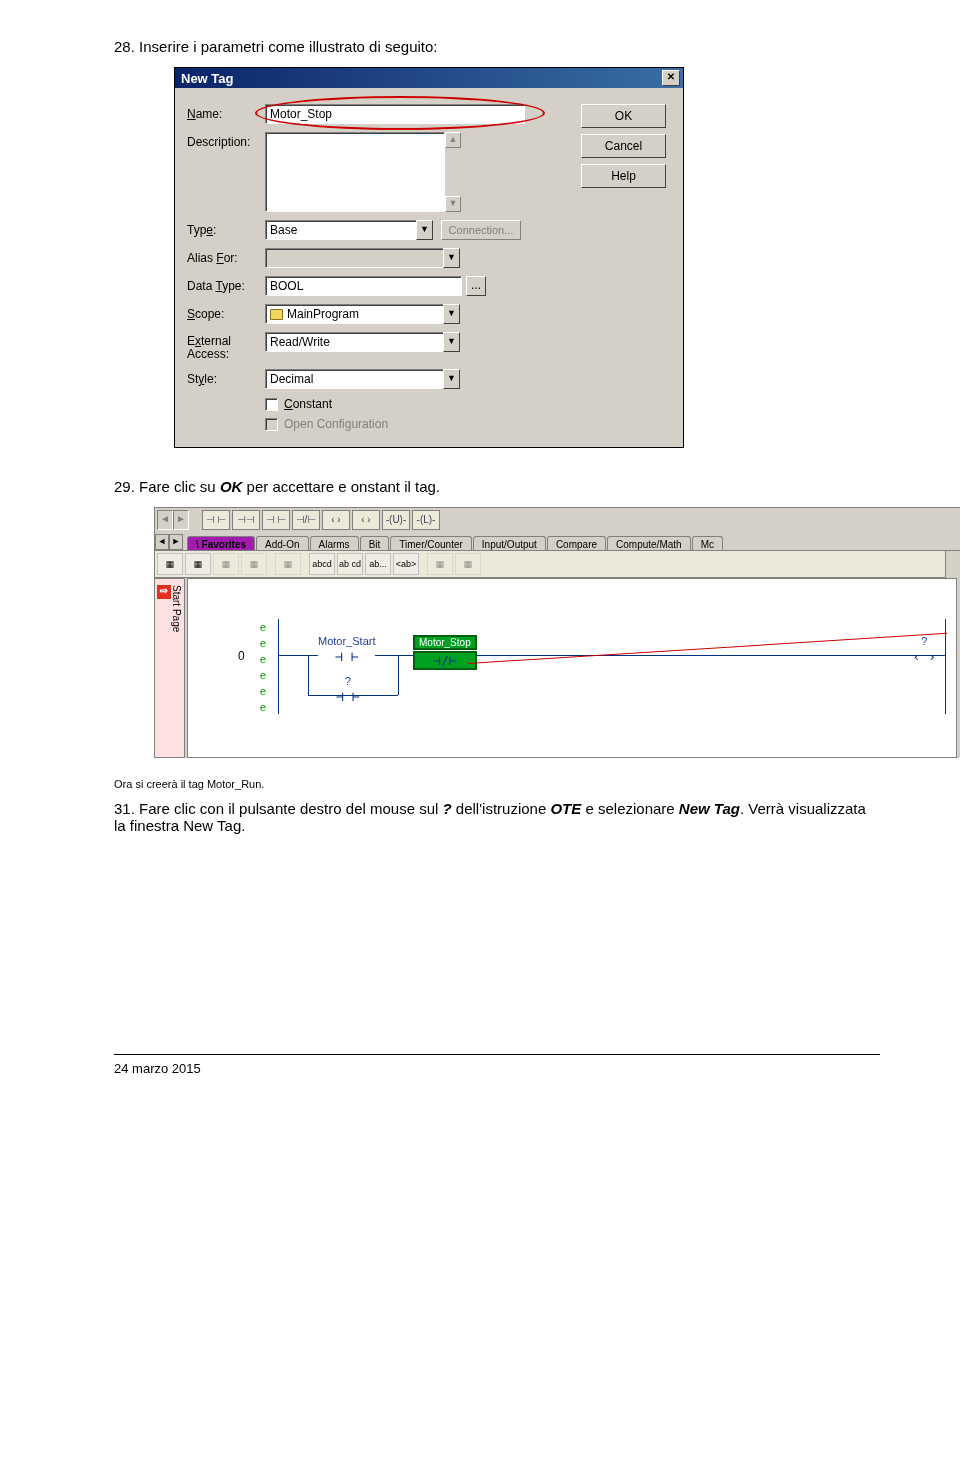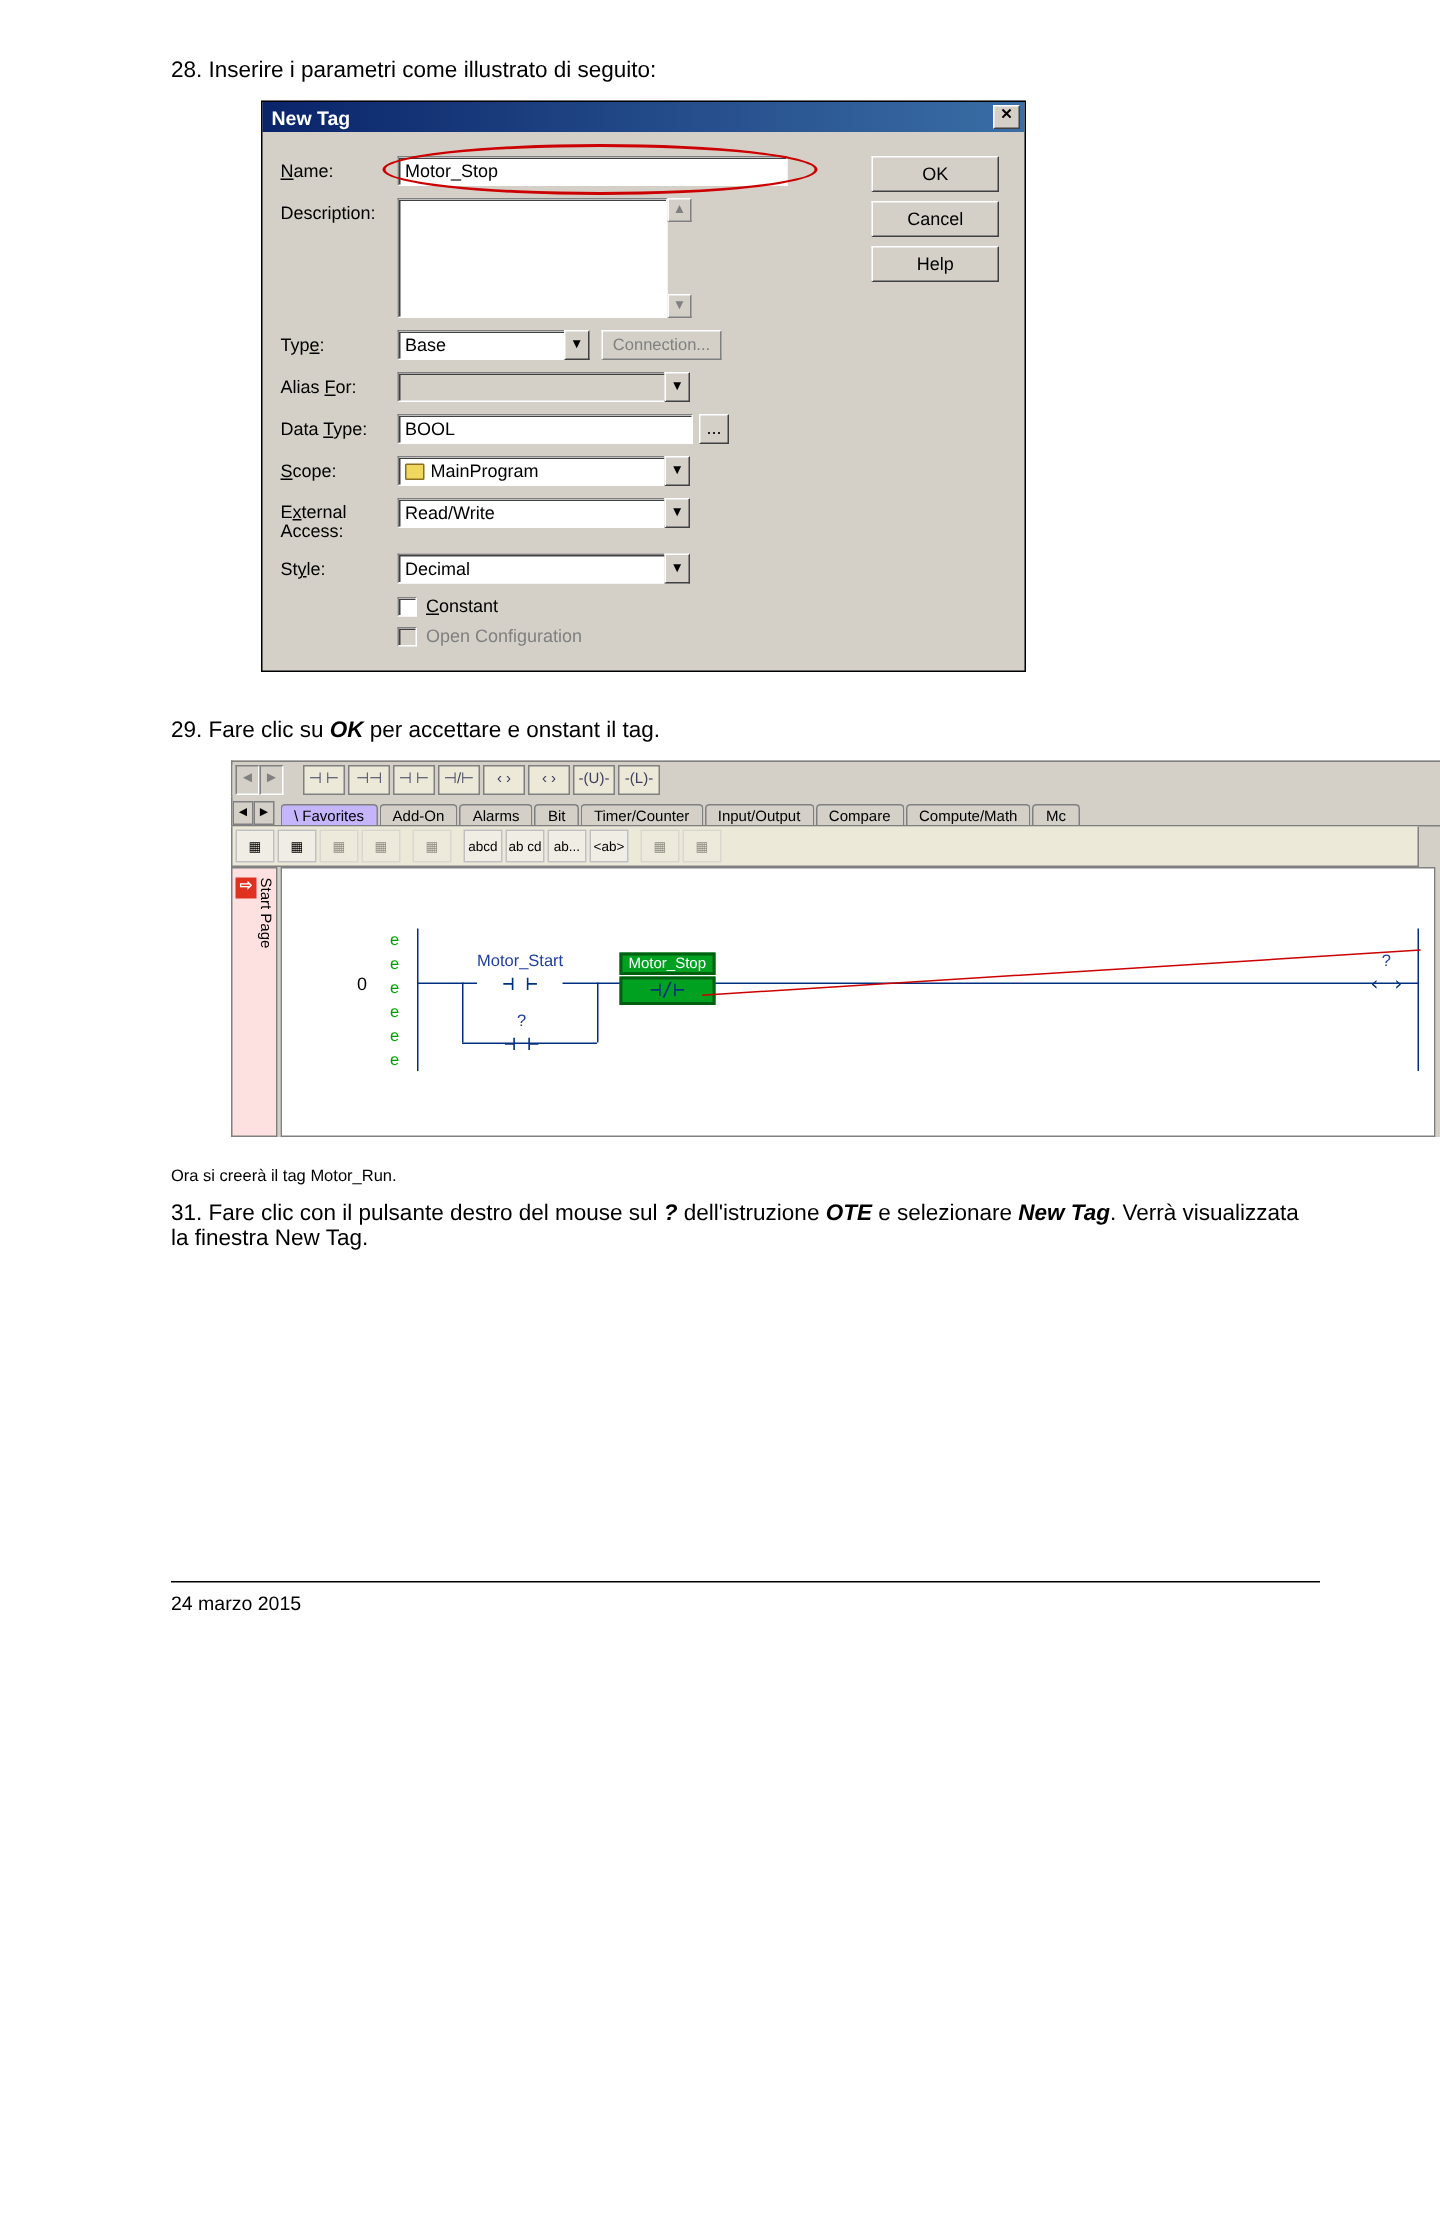--- a/index.html
+++ b/index.html
@@ -146,21 +146,21 @@
     height: 20px;
     background: #d4d0c8;
     border: 1px solid #808080;
     border-right-color: #fff;
     border-bottom-color: #fff;
     padding: 2px 4px;
     color: #808080;
   }
   .combo {
     display: flex;
-    width: 128px;
+    width: 168px;
   }
   .combo-wide { width: 195px; }
   .combo-input {
     flex: 1;
     height: 20px;
     border: 1px solid #808080;
     border-right: none;
     border-bottom-color: #fff;
     box-shadow: inset 1px 1px 0 #404040;
     background: #fff;
@@ -327,22 +327,22 @@
     padding: 2px 8px 0 8px;
     border: 1px solid #808080;
     border-bottom: none;
     border-radius: 3px 3px 0 0;
     background: #d4d0c8;
     margin-right: 1px;
     white-space: nowrap;
     font-size: 10px;
   }
   .tab.active {
-    background: #c4b5fd;
-    font-weight: normal;
+    background: #a21caf;
+    font-weight: bold;
   }
   .second-toolbar {
     display: flex;
     background: #ece9d8;
     border: 1px solid #808080;
     border-top: none;
     padding: 2px;
   }
   .startpage {
     display: flex;

